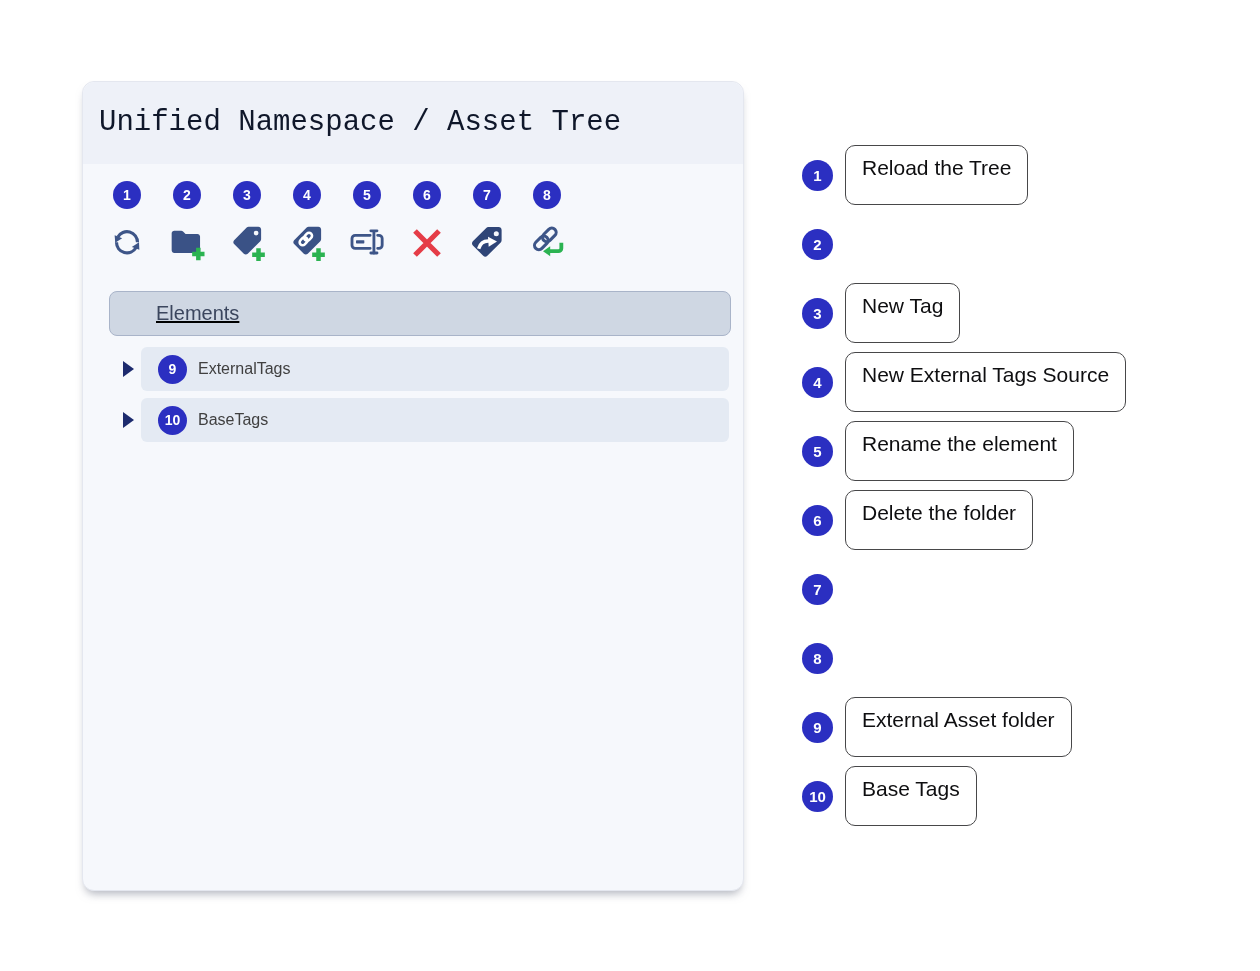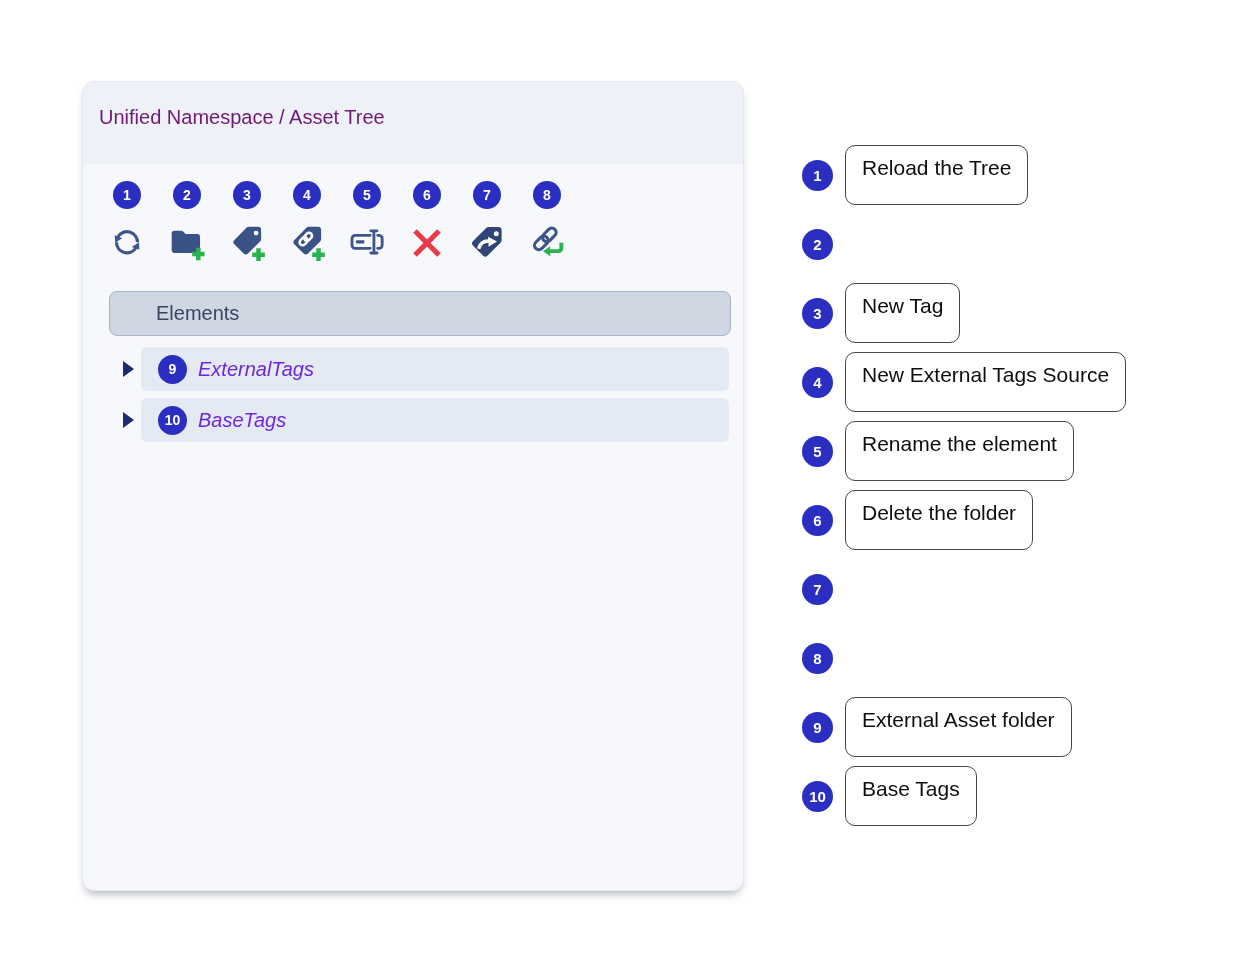--- a/index.html
+++ b/index.html
@@ -12,57 +12,58 @@
     position:absolute;left:82px;top:81px;width:662px;height:810px;
     background:#f6f8fc;border:1px solid #e4e7ef;border-radius:12px;
     box-shadow:0 6px 8px -3px rgba(118,124,140,.55);
     box-sizing:border-box;
   }
   .card-header{
     position:absolute;left:0;top:0;right:0;height:82px;
     background:#eef1f8;border-radius:12px 12px 0 0;
   }
   .card-title{
-    position:absolute;left:16px;top:24px;font-size:20px;color:#701a75;
+    position:absolute;left:16px;top:24px;font-size:29px;color:#0f172a;
     white-space:nowrap;
+    font-family:Liberation Mono, monospace;
   }
   
   .toolbar{position:absolute;left:14px;top:99px;display:flex;}
   .tb-col{width:60px;display:flex;flex-direction:column;align-items:center;}
   .num-badge{
     width:28px;height:28px;border-radius:50%;background:#2b2fc1;color:#fff;
     font-size:14px;font-weight:bold;display:flex;align-items:center;justify-content:center;
     flex:0 0 auto;
   }
   .tb-icon{width:40px;height:40px;margin-top:14px;display:flex;align-items:center;justify-content:center;cursor:pointer;}
   .tb-icon svg{width:40px;height:40px;display:block;}
   
   .elements-bar{
     position:absolute;left:26px;top:209px;width:622px;height:45px;
     background:#cfd7e3;border:1.5px solid #a9b4c9;border-radius:8px;
-    box-sizing:border-box;display:flex;align-items:center;
+    box-sizing:border-box;display:flex;align-items:center;text-decoration:underline;
   }
   .elements-bar span{margin-left:46px;font-size:20px;color:#3b465e;}
   
   .tree-row{position:absolute;left:0;width:662px;height:44px;}
   .tree-row .expander{
     position:absolute;left:40px;top:14px;width:0;height:0;
     border-left:11px solid #1d2b6e;border-top:8px solid transparent;border-bottom:8px solid transparent;
     cursor:pointer;
   }
   .tree-row .row-bg{
     position:absolute;left:58px;top:0;width:588px;height:44px;background:#e4eaf3;
     border-radius:6px;display:flex;align-items:center;cursor:pointer;
   }
   .tree-badge{
     width:29px;height:29px;border-radius:50%;background:#2b2fc1;color:#fff;
     font-size:14px;font-weight:bold;display:flex;align-items:center;justify-content:center;
     margin-left:17px;flex:0 0 auto;
   }
-  .tree-label{margin-left:11px;font-size:20px;font-style:italic;color:#6d28d9;}
+  .tree-label{margin-left:11px;font-size:16px;color:#404040;}
   
   .legend-row{position:absolute;left:802px;height:46px;display:flex;align-items:center;}
   .legend-badge{
     width:31px;height:31px;border-radius:50%;background:#2b2fc1;color:#fff;
     font-size:15px;font-weight:bold;display:flex;align-items:center;justify-content:center;
     flex:0 0 auto;
   }
   .legend-label{
     margin-left:12px;height:60px;line-height:44px;padding:0 16px;background:#ffffff;
     border:1.4px solid #474749;border-radius:10px;font-size:21px;color:#0e0e10;

